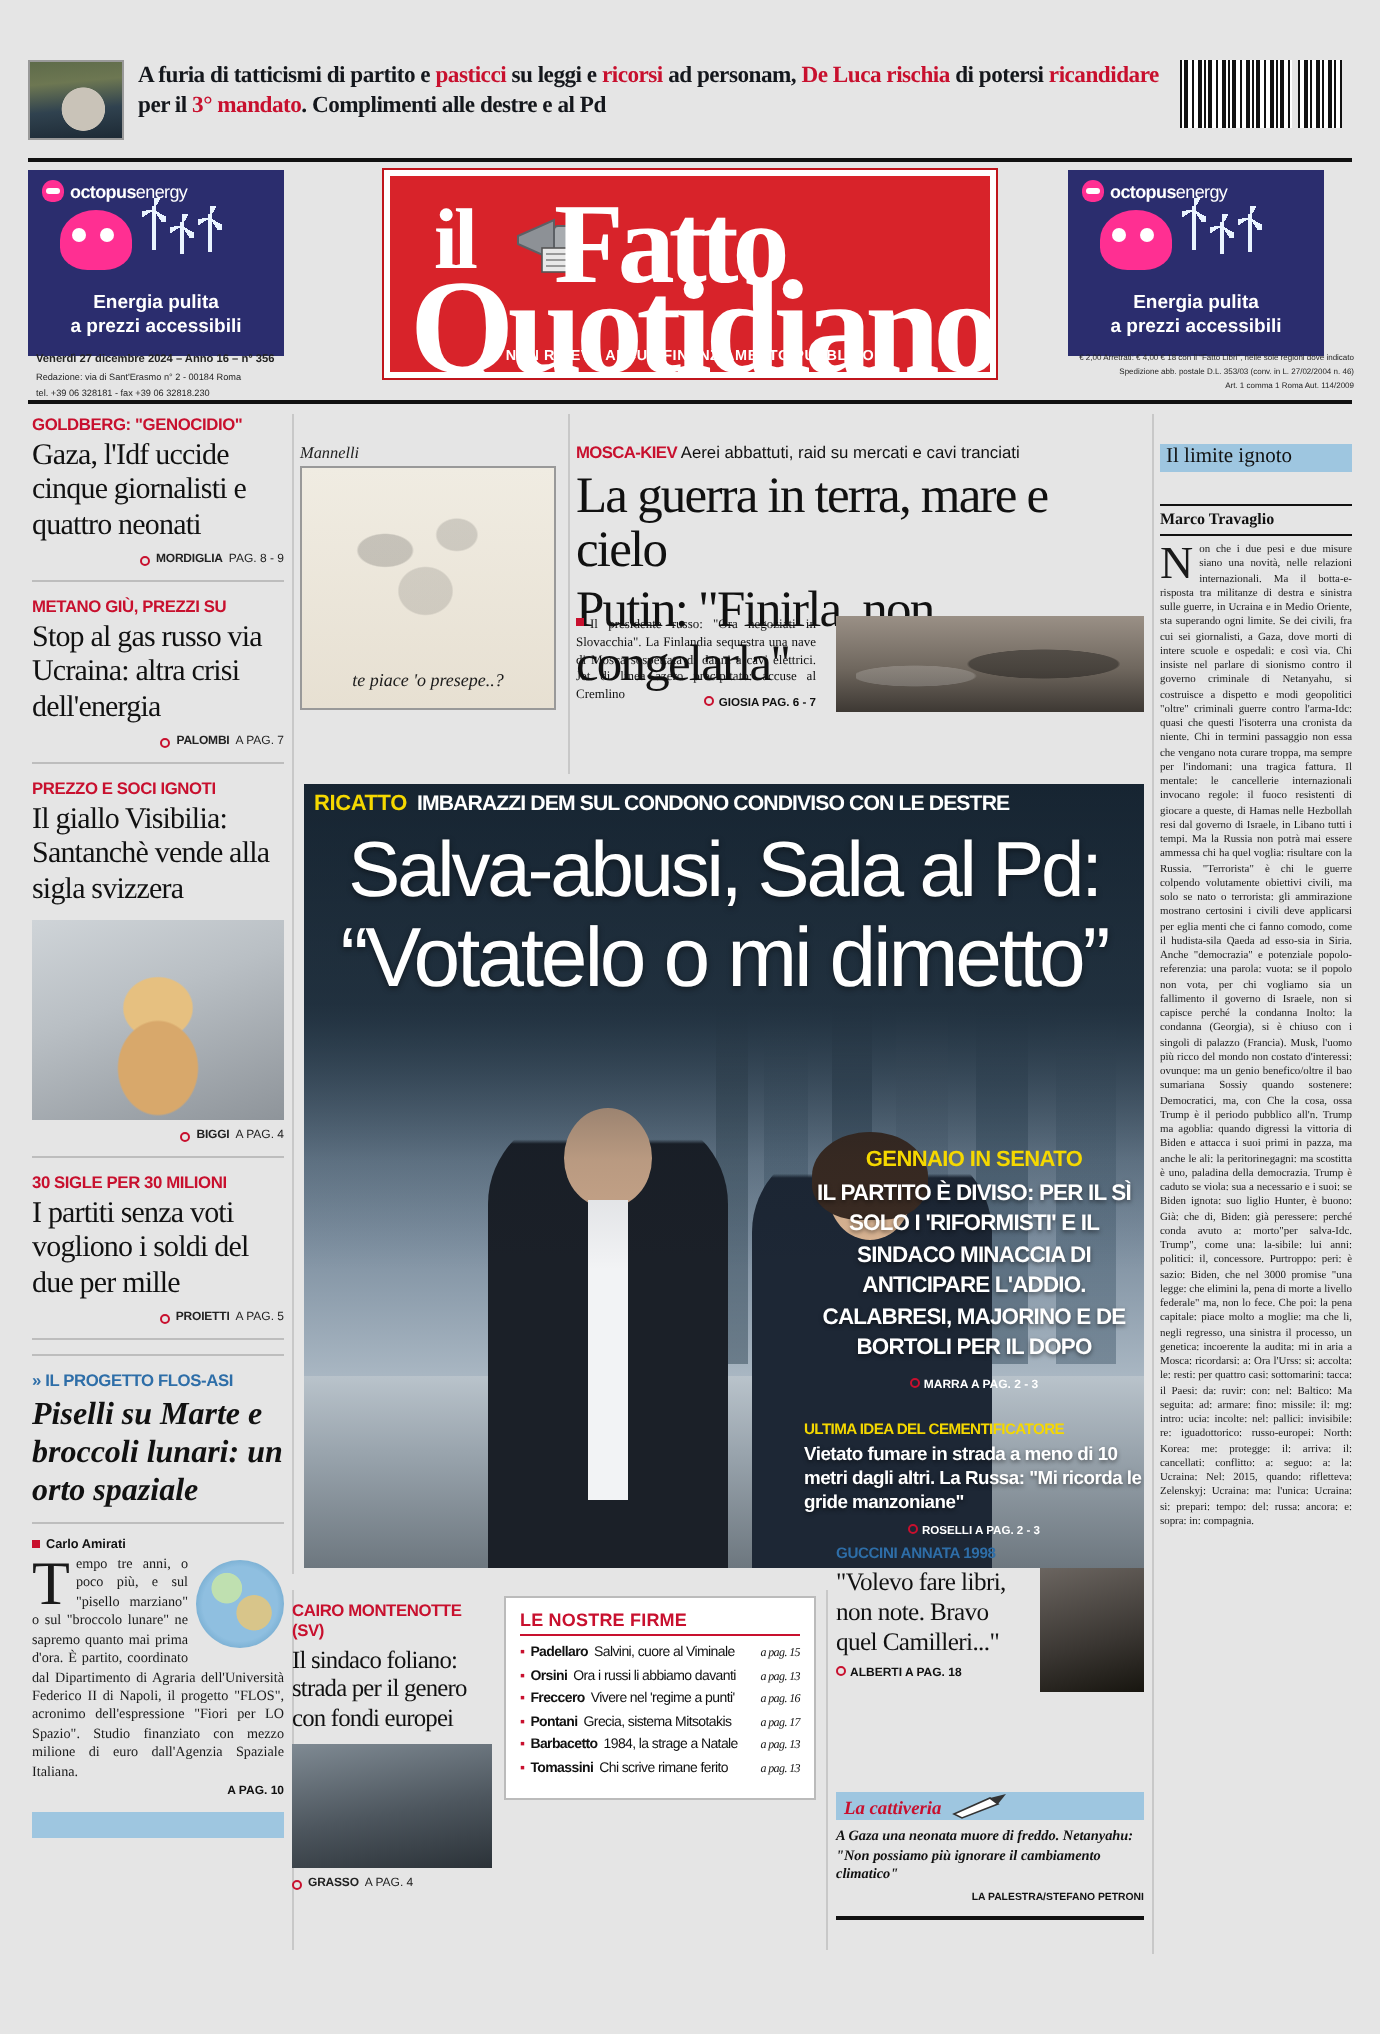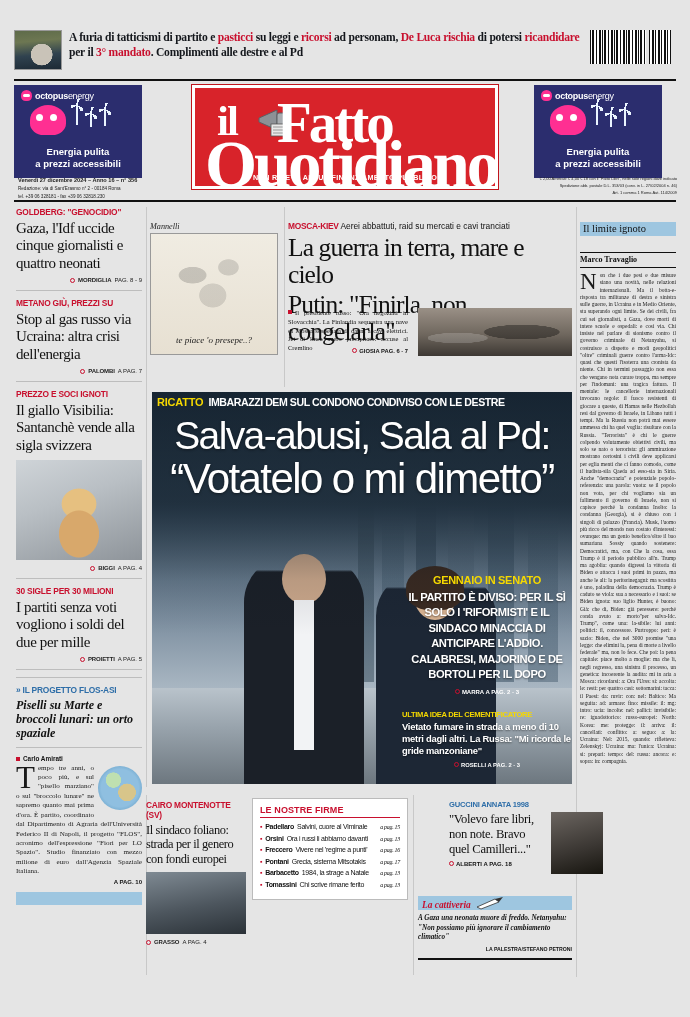--- a/index.html
+++ b/index.html
@@ -75,21 +75,21 @@
   .byline { display:flex; align-items:center; gap:3px; justify-content:flex-end; margin:5px 0 7px 0; font-family:"Liberation Sans", sans-serif; font-size:6px; color:#222; }
   .byline .dot { width:5px; height:5px; border:1.2px solid #c8102e; border-radius:50%; }
   .byline .nm { font-weight:bold; letter-spacing:-0.1px; }
   .hr-thin { height:0.8px; background:#bdbdbd; margin:6px 0 7px; }
   .photo-santanche { width:126px; height:100px; margin:6px 0 2px;
     background:
       radial-gradient(ellipse at 50% 74%, #d8a86b 0 22%, transparent 23%),
       radial-gradient(ellipse at 50% 44%, #e6c080 0 19%, transparent 20%),
       linear-gradient(160deg,#cfd4d8 0%,#b9bfc4 40%,#8e949a 100%);
   }
-  .ital-head { font-family:"Liberation Serif", serif; font-style:italic; font-weight:bold; font-size:12px; line-height:1.2; color:#111; }
+  .ital-head { font-family:"Liberation Serif", serif; font-style:italic; font-weight:bold; font-size:16px; line-height:1.2; color:#111; }
   .small-auth { font-family:"Liberation Sans", sans-serif; font-size:6.4px; font-weight:bold; color:#111; margin:7px 0 2px; }
   .small-auth .sq { display:inline-block; width:4px; height:4px; background:#c8102e; margin-right:3px; }
   .body-sm { font-family:"Liberation Serif", serif; font-size:7.1px; line-height:1.33; text-align:justify; color:#1a1a1a; }
   .dropcap { float:left; font-family:"Liberation Serif", serif; font-size:31px; line-height:0.78; font-weight:normal; padding:2px 3px 0 0; }
   .globe { float:right; width:44px; height:44px; border-radius:50%; margin:2px 0 2px 4px;
     background:radial-gradient(circle at 35% 32%, #bfe0b0 0 18%, transparent 19%),
                radial-gradient(circle at 66% 60%, #d8c58a 0 22%, transparent 23%),
                radial-gradient(circle at 50% 50%, #8fbfe0 0 60%, #4f8fb8 100%); }
   .apag { text-align:right; font-family:"Liberation Sans", sans-serif; font-size:6px; font-weight:bold; margin-top:2px; }
   .blue-strip { margin-top:7px; width:126px; height:13px; background:#9ec6e0; }
@@ -177,21 +177,21 @@
   .cairo { position:absolute; left:146px; top:800px; width:100px; }
   .cairo-photo { width:100px; height:62px; margin-top:6px; background:linear-gradient(170deg,#7f8a93 0%,#4d565e 55%,#2b3238 100%); }
   .firme { position:absolute; left:252px; top:798px; width:156px; border:0.8px solid #bbb; padding:6px 7px 7px; background:#fff; }
   .firme-t { font-family:"Liberation Sans", sans-serif; font-weight:bold; font-size:9px; color:#c8102e; letter-spacing:0.1px; border-bottom:1.4px solid #c8102e; padding-bottom:2px; margin-bottom:5px; }
   .firme li { list-style:none; display:flex; align-items:baseline; gap:3px; margin-bottom:4.5px; font-family:"Liberation Sans", sans-serif; font-size:7px; letter-spacing:-0.3px; }
   .firme ul { margin:0; padding:0; }
   .firme .bullet { color:#c8102e; font-size:7px; }
   .firme .nm { font-weight:bold; }
   .firme .pg { font-family:"Liberation Serif", serif; font-style:italic; font-size:6px; margin-left:auto; white-space:nowrap; }
 
-  .guccini { position:absolute; left:418px; top:800px; width:154px;margin-left:31px; }
+  .guccini { position:absolute; left:418px; top:772px; width:154px; }
   .guccini-k { font-family:"Liberation Sans", sans-serif; font-weight:bold; font-size:7.6px; color:#2e6ea8; letter-spacing:-0.2px; }
   .guccini-h { font-family:"Liberation Serif", serif; font-size:12.6px; line-height:1.18; color:#111; margin-top:3px; width:96px; letter-spacing:-0.3px; }
   .guccini-photo { position:absolute; right:0; top:12px; width:52px; height:62px; background:linear-gradient(165deg,#6b6560 0%,#3a3632 60%,#17150f 100%); }
   .guccini-ref { font-family:"Liberation Sans", sans-serif; font-weight:bold; font-size:6px; margin-top:4px; }
   .guccini-ref .dot { display:inline-block; width:5px; height:5px; border:1.2px solid #c8102e; border-radius:50%; margin-right:2px; }
 
   .cattiveria { position:absolute; left:418px; top:896px; width:154px; }
   .cat-bar { height:14px; background:#9ec6e0; display:flex; align-items:flex-end; }
   .cat-bar span { font-family:"Liberation Serif", serif; font-style:italic; font-weight:bold; font-size:9.4px; color:#c8102e; padding-left:4px; }
   .cat-body { font-family:"Liberation Serif", serif; font-style:italic; font-weight:bold; font-size:7.2px; line-height:1.35; margin-top:4px; color:#111; }

